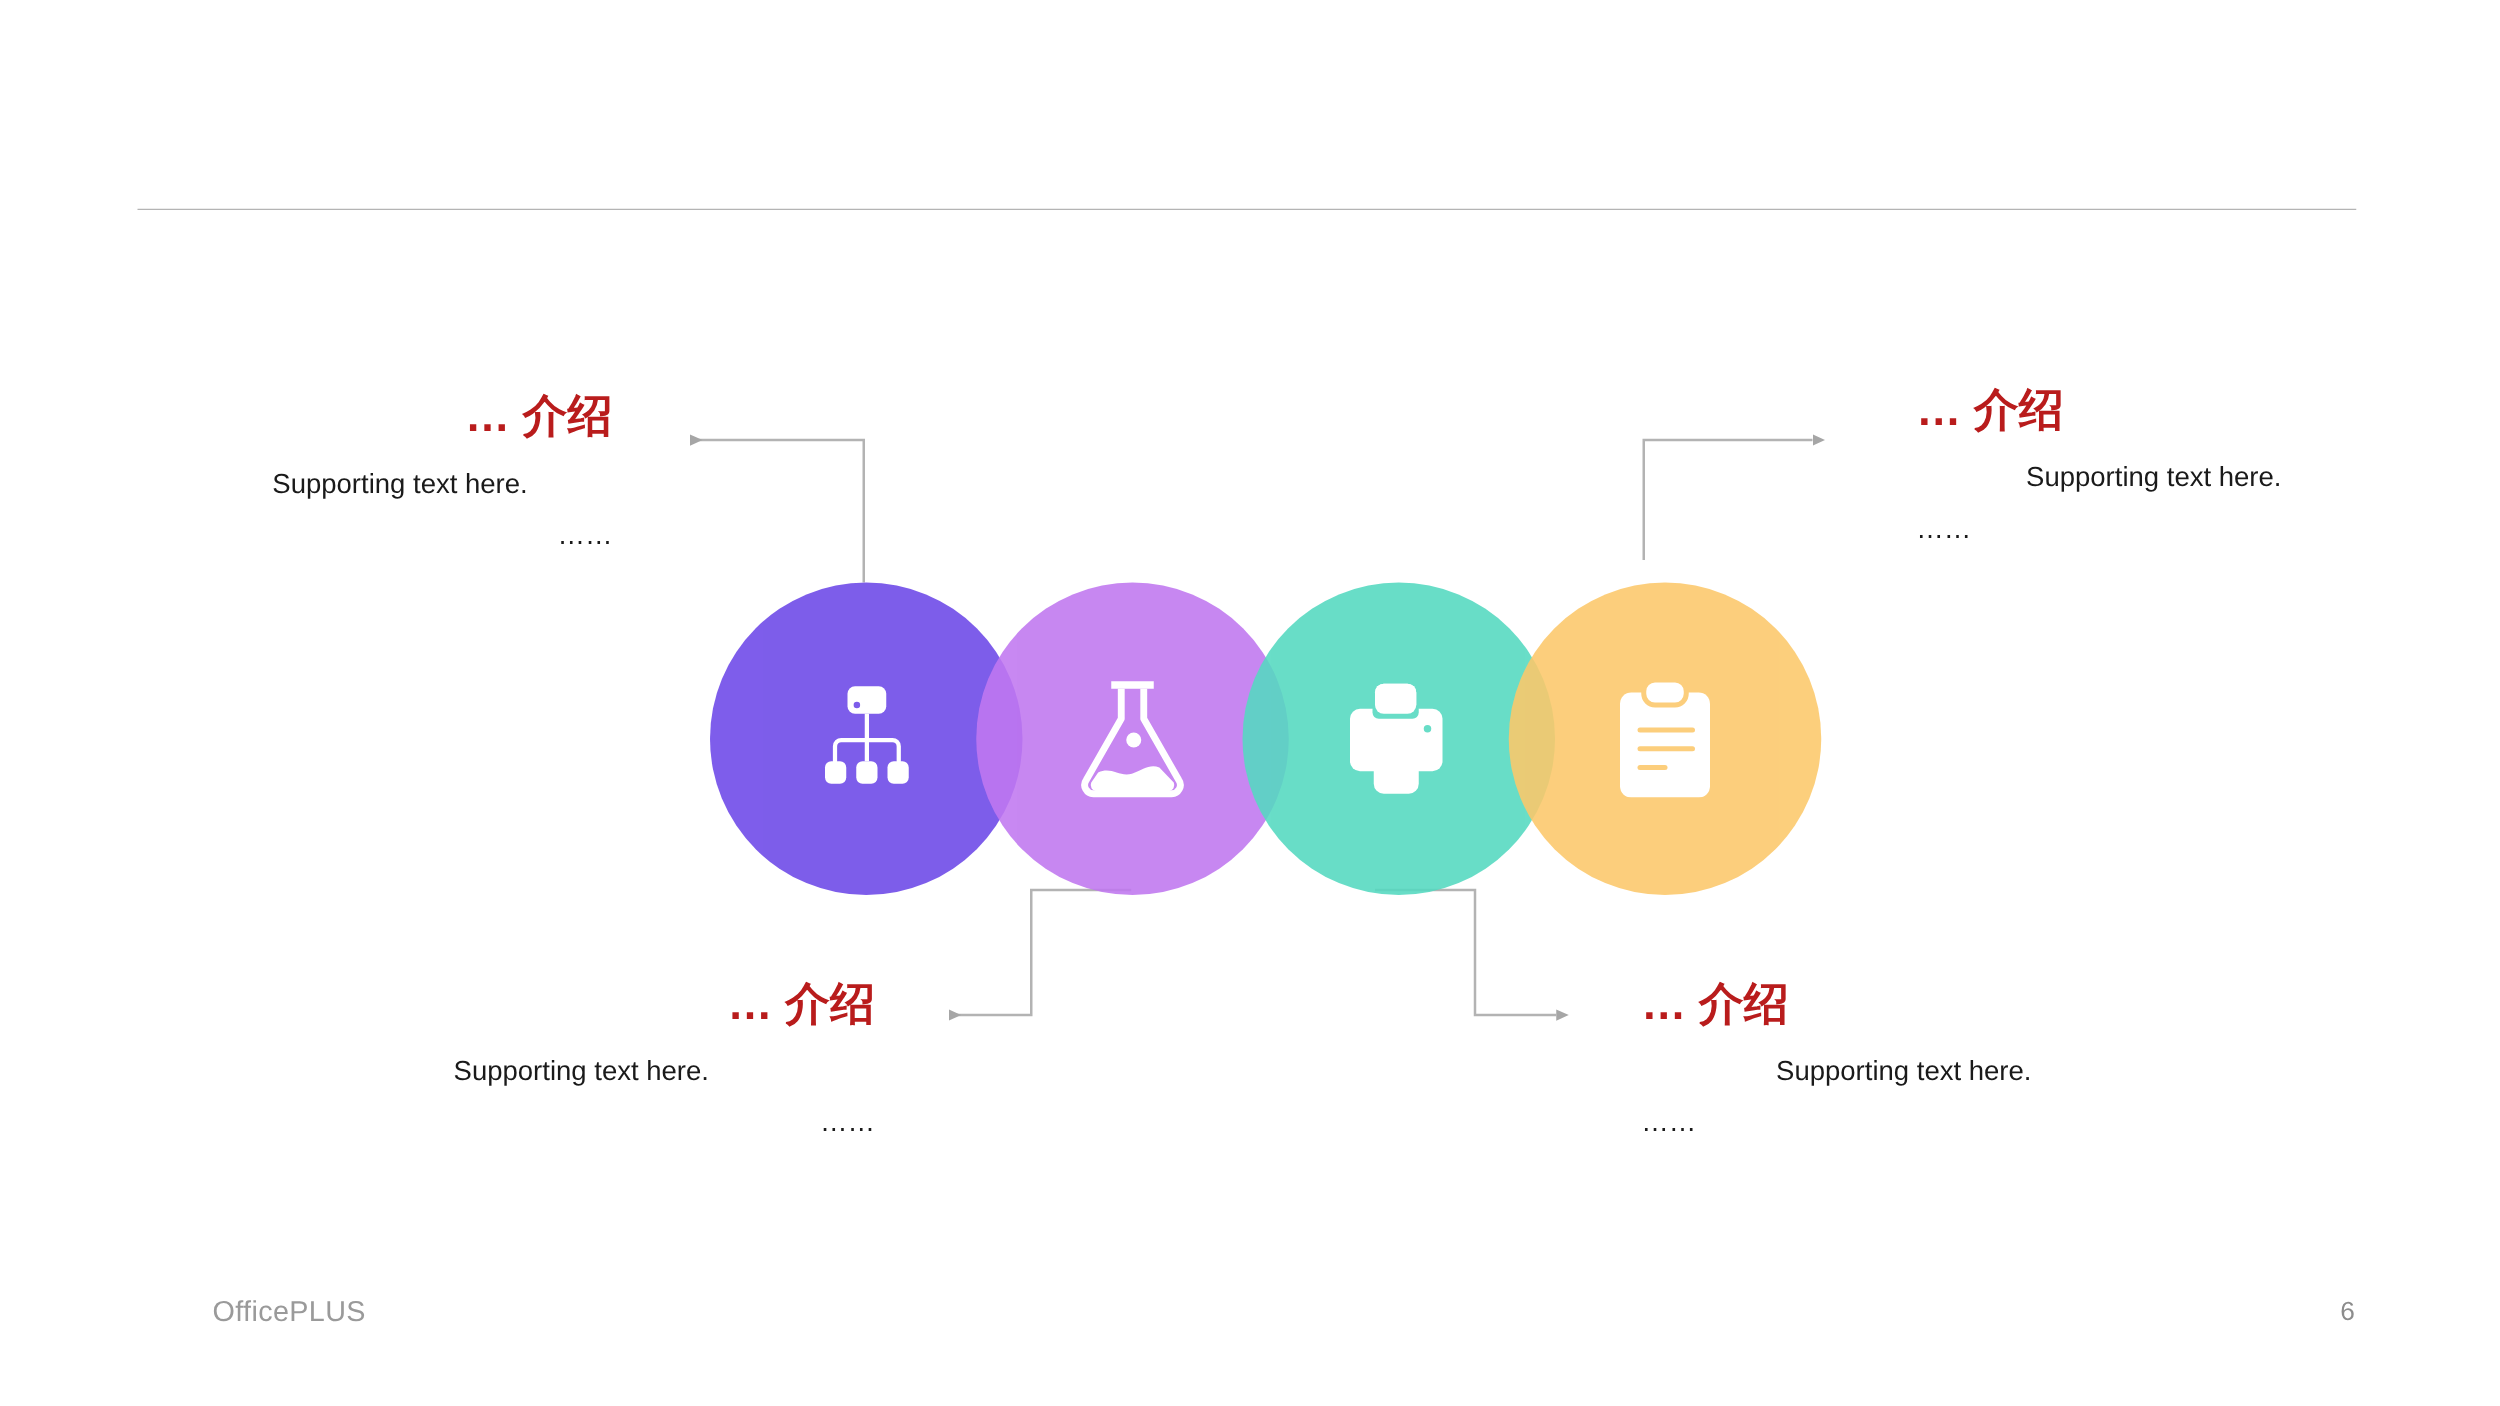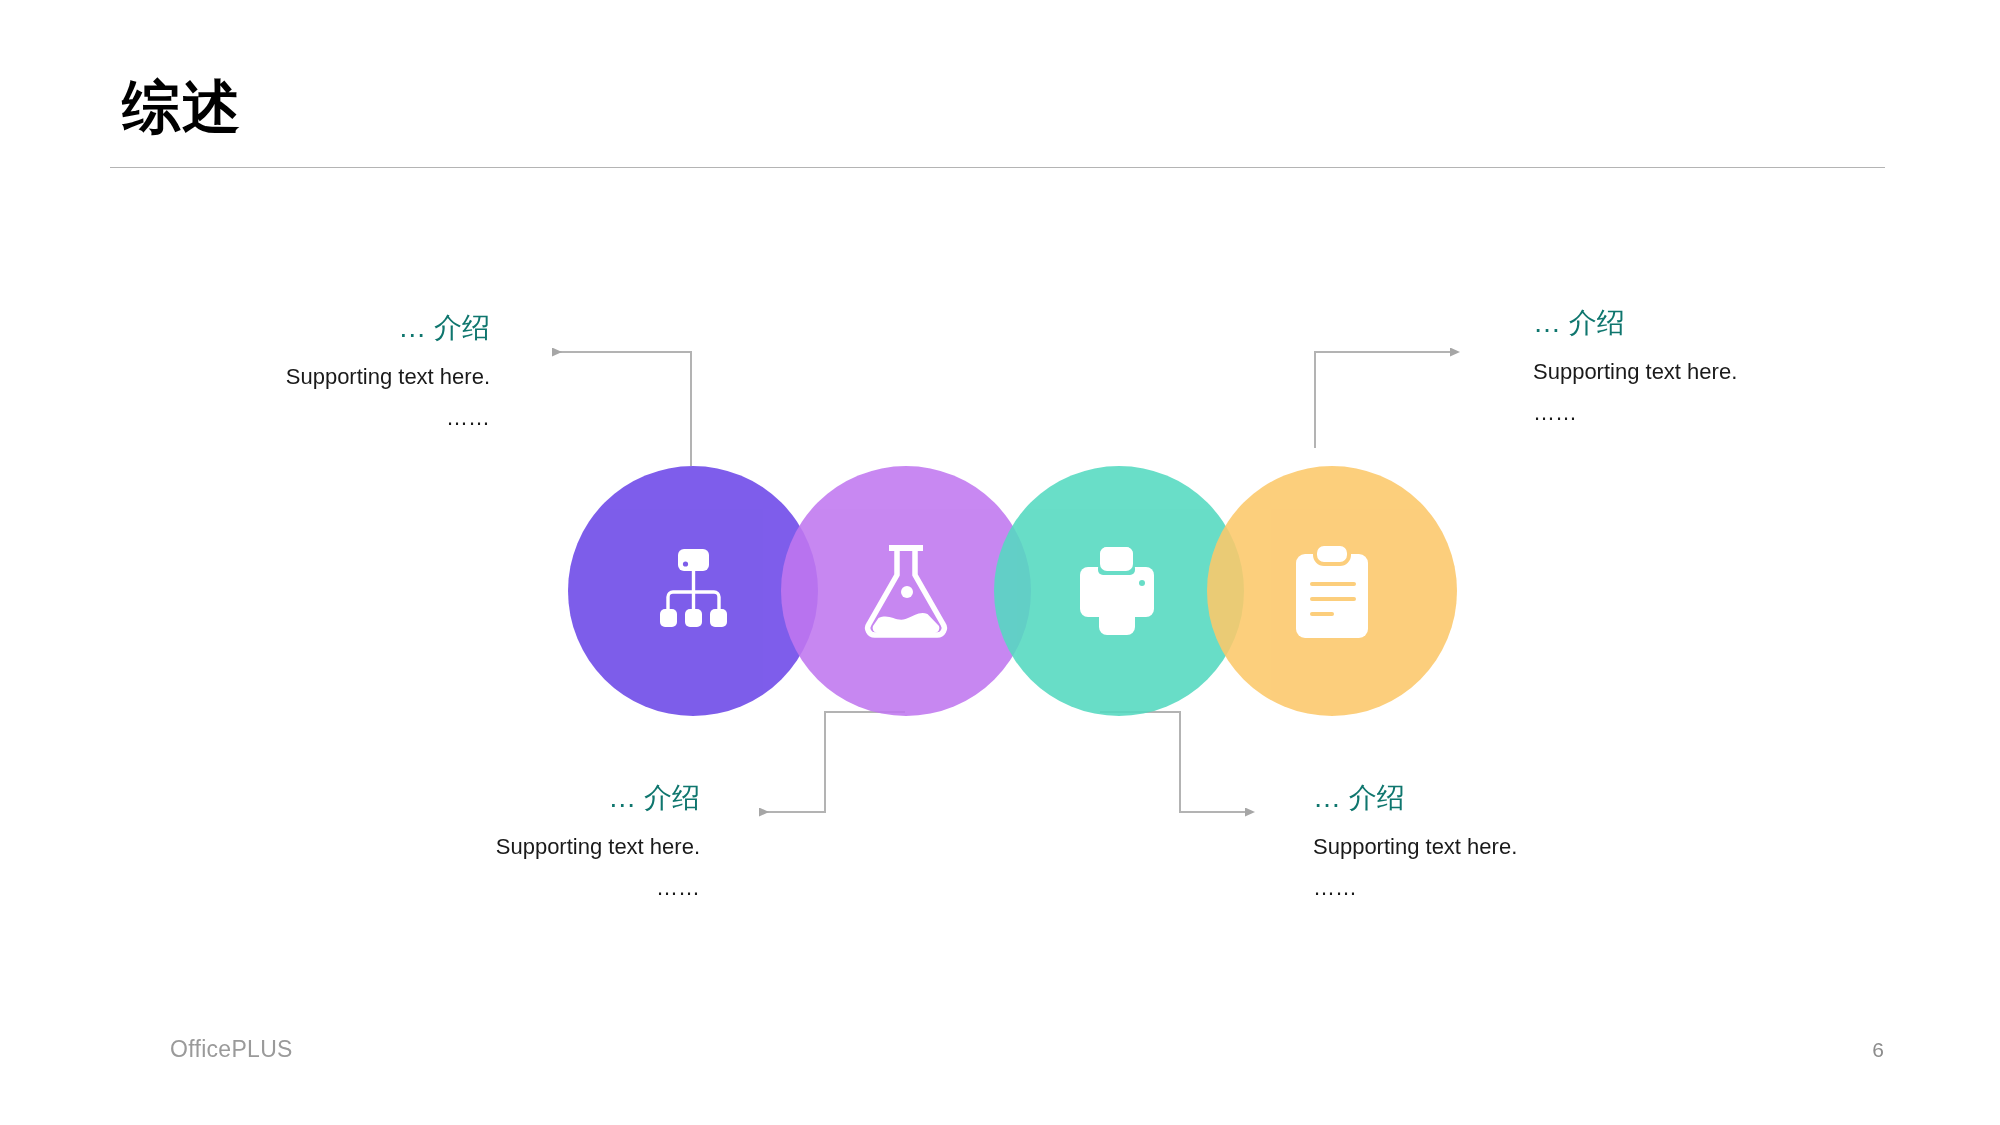--- a/index.html
+++ b/index.html
@@ -73,33 +73,34 @@
   #connectors {
     position: absolute;
     left: 0; top: 0;
     width: 2000px; height: 1125px;
     pointer-events: none;
   }
 
   
   .callout { position: absolute; }
   .callout-heading {
-    font-size: 28px;
-    font-weight: normal;
-    color: #0f766e;
+    font-size: 36px;
+    font-weight: bold;
+    color: #b91c1c;
     line-height: 1.25;
     white-space: nowrap;
   }
   .callout-body {
     font-size: 22px;
     font-weight: normal;
     color: #1a1a1a;
     line-height: 1.45;
     margin-top: 16px;
     white-space: nowrap;
+    text-align: center;
   }
   .callout-dots {
     font-size: 22px;
     color: #1a1a1a;
     line-height: 1.45;
     margin-top: 9px;
     white-space: nowrap;
   }
   .align-right { text-align: right; }
   .align-left  { text-align: left; }
@@ -127,23 +128,20 @@
     text-align: center;
     font-size: 21px;
     color: #8c8c8c;
   }
 </style>
 </head>
 <body>
 
 <div id="slide">
 
-  <div id="title-block">
-    <div id="page-title">综述</div>
-  </div>
   <div id="title-rule"></div>
 
   <svg id="connectors" viewBox="0 0 2000 1125" xmlns="http://www.w3.org/2000/svg">
     <defs>
       <marker id="arrow-left" markerWidth="10" markerHeight="9" refX="9" refY="4.5" orient="auto-start-reverse" markerUnits="userSpaceOnUse">
         <path d="M 10 0 L 10 9 L 0 4.5 z" fill="#A6A6A6"></path>
       </marker>
       <marker id="arrow-right" markerWidth="10" markerHeight="9" refX="0" refY="4.5" orient="auto" markerUnits="userSpaceOnUse">
         <path d="M 0 0 L 0 9 L 10 4.5 z" fill="#A6A6A6"></path>
       </marker>

